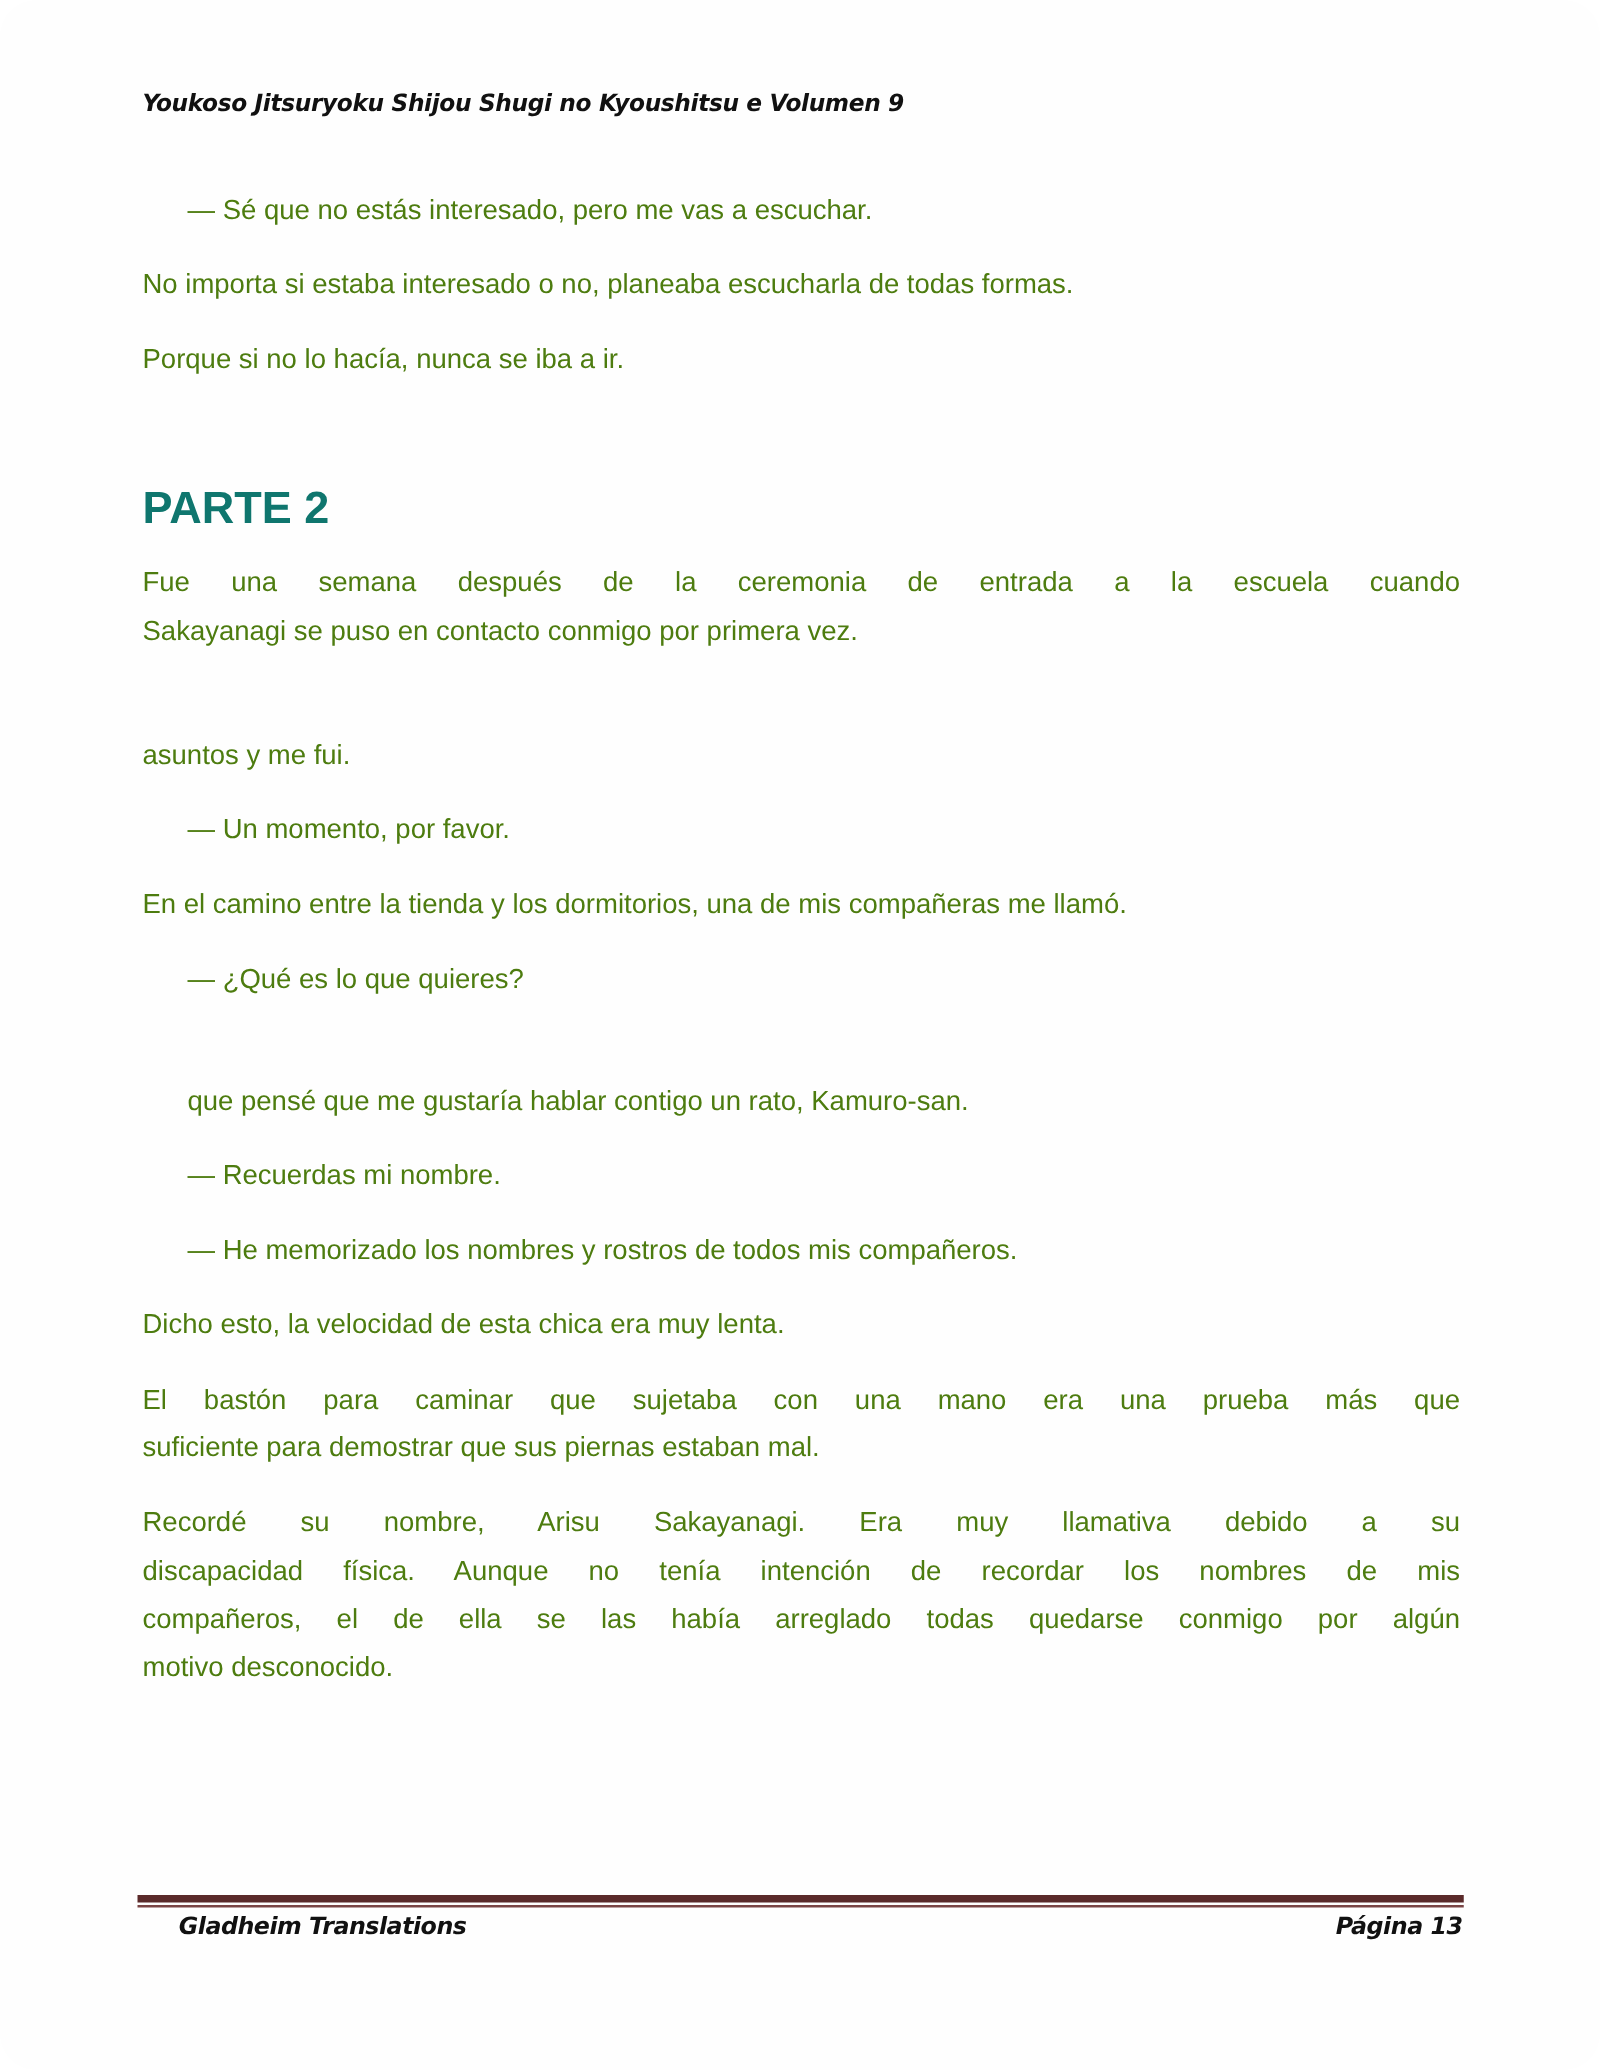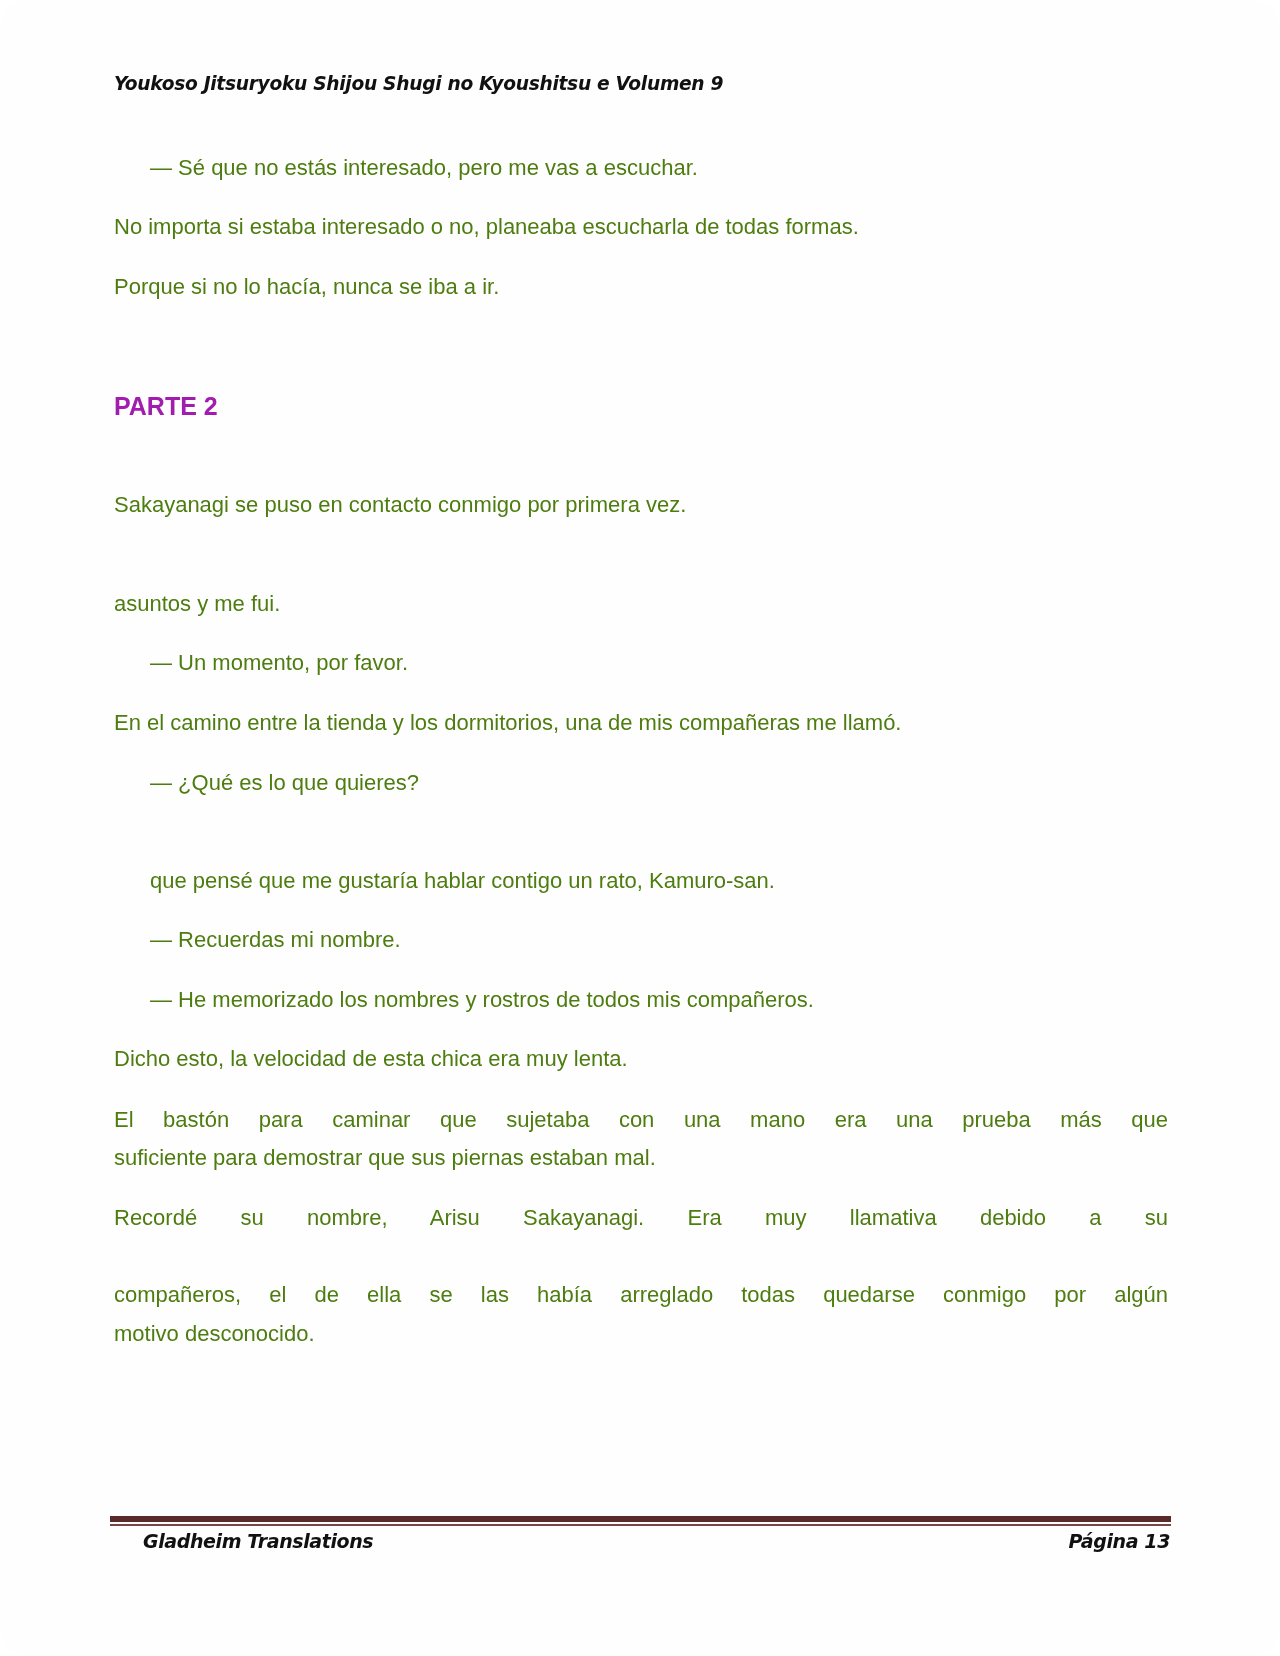--- a/index.html
+++ b/index.html
@@ -14,21 +14,21 @@
   .line {
     position: absolute; font-family: "Liberation Sans", sans-serif; font-size: 22px;
     color: #4d7c0f; line-height: 38px; height: 38px; white-space: nowrap;
   }
   .line.full { left: 114px; width: 1054px; text-align: justify; text-align-last: justify; }
   .line.left { left: 114px; }
   .line.indent { left: 150px; }
   .line.indent-full { left: 150px; width: 1018px; text-align: justify; text-align-last: justify; }
   .heading {
     position: absolute; left: 114px; font-family: "Liberation Sans", sans-serif;
-    font-weight: bold; font-size: 25px; color: #a21caf; line-height: 38px; height: 38px;
+    font-weight: bold; font-size: 36px; color: #0f766e; line-height: 38px; height: 38px;
   }
   .footer-rule-thick { position: absolute; left: 110px; width: 1061px; top: 1516px; height: 6px; background: #5a2a2a; }
   .footer-rule-thin { position: absolute; left: 110px; width: 1061px; top: 1524px; height: 2px; background: #7a4545; }
   .footer-left, .footer-right {
     position: absolute; top: 1530px; font-family: "DejaVu Sans", sans-serif;
     font-weight: bold; font-style: italic; font-size: 19px; color: #111; white-space: nowrap;
     letter-spacing: -0.4px;
   }
   .footer-left { left: 114px; margin-left: 29px; }
   .footer-right { right: 110px; }
@@ -39,20 +39,21 @@
 <div class="page">
 
   <div class="running-header">Youkoso Jitsuryoku Shijou Shugi no Kyoushitsu e Volumen 9</div>
 
   <div class="line indent" style="top:149px">— Sé que no estás interesado, pero me vas a escuchar.</div>
   <div class="line left" style="top:208px">No importa si estaba interesado o no, planeaba escucharla de todas formas.</div>
   <div class="line left" style="top:268px">Porque si no lo hacía, nunca se iba a ir.</div>
 
   <div class="heading" style="top:387px">PARTE 2</div>
 
+  <div class="line full" style="top:447px">Fue una semana después de la ceremonia de entrada a la escuela cuando</div>
   <div class="line left" style="top:486px">Sakayanagi se puso en contacto conmigo por primera vez.</div>
 
   <div class="line left" style="top:585px">asuntos y me fui.</div>
 
   <div class="line indent" style="top:644px">— Un momento, por favor.</div>
 
   <div class="line left" style="top:704px">En el camino entre la tienda y los dormitorios, una de mis compañeras me llamó.</div>
 
   <div class="line indent" style="top:764px">— ¿Qué es lo que quieres?</div>
 
@@ -61,20 +62,21 @@
   <div class="line indent" style="top:921px">— Recuerdas mi nombre.</div>
 
   <div class="line indent" style="top:981px">— He memorizado los nombres y rostros de todos mis compañeros.</div>
 
   <div class="line left" style="top:1040px">Dicho esto, la velocidad de esta chica era muy lenta.</div>
 
   <div class="line full" style="top:1101px">El bastón para caminar que sujetaba con una mano era una prueba más que</div>
   <div class="line left" style="top:1139px">suficiente para demostrar que sus piernas estaban mal.</div>
 
   <div class="line full" style="top:1199px">Recordé su nombre, Arisu Sakayanagi. Era muy llamativa debido a su</div>
+  <div class="line full" style="top:1238px">discapacidad física. Aunque no tenía intención de recordar los nombres de mis</div>
   <div class="line full" style="top:1276px">compañeros, el de ella se las había arreglado todas quedarse conmigo por algún</div>
   <div class="line left" style="top:1315px">motivo desconocido.</div>
 
 
   <div class="footer-rule-thick"></div>
   <div class="footer-rule-thin"></div>
   <div class="footer-left">Gladheim Translations</div>
   <div class="footer-right">Página 13</div>
 </div>
 

